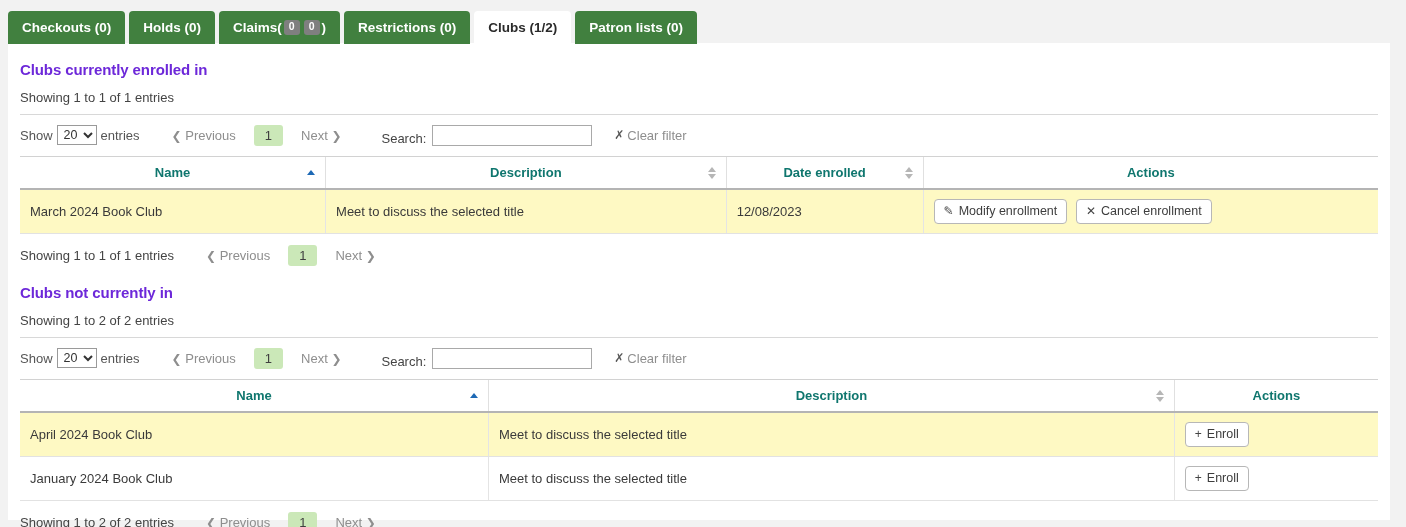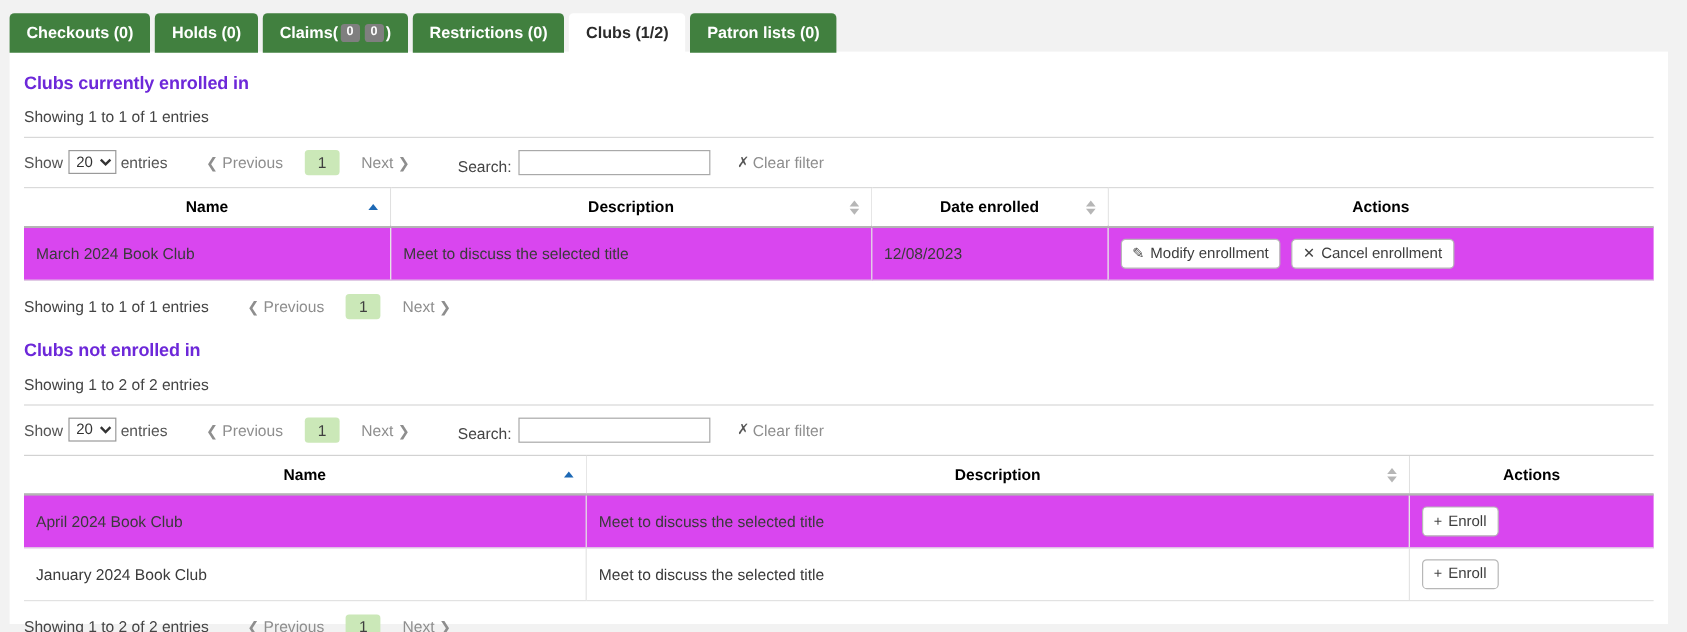--- a/index.html
+++ b/index.html
@@ -143,38 +143,38 @@
     border-collapse: collapse;
     table-layout: fixed;
     margin-top: 10px;
     font-size: 13px;
   }
   table.dt thead th {
     border-top: 1px solid #d2d2d2;
     border-bottom: 2px solid #b4b4b4;
     border-left: 1px solid #e0e0e0;
     background: #ffffff;
-    color: #000000;
+    color: #0f766e;
     font-weight: bold;
     font-size: 13px;
     padding: 8px 10px;
     text-align: center;
     position: relative;
   }
   table.dt thead th:first-child { border-left: none; }
   table.dt tbody td {
     border-bottom: 1px solid #e2e2e2;
     border-left: 1px solid #e4e4e4;
     padding: 9px 10px;
     color: #3a3a3a;
     font-size: 13px;
     vertical-align: middle;
   }
   table.dt tbody td:first-child { border-left: none; }
-  table.dt tbody tr.odd td { background: #d946ef; }
+  table.dt tbody tr.odd td { background: #fef9c3; }
   table.dt tbody tr.even td { background: #ffffff; }
 
   .sort-ind {
     position: absolute;
     right: 9px; top: 50%;
     transform: translateY(-50%);
     width: 9px; height: 14px;
   }
   .sort-ind i {
     position: absolute; left: 0;
@@ -334,21 +334,21 @@
 
     <div class="bottom-info">
       <span>Showing 1 to 1 of 1 entries</span>
       <div class="pager">
         <span class="pg"><span class="chev">❮</span>&nbsp;<span>Previous</span></span>
         <span class="pg num">1</span>
         <span class="pg"><span>Next</span>&nbsp;<span class="chev">❯</span></span>
       </div>
     </div>
 
-    <h2 class="section-title">Clubs not enrolled in</h2>
+    <h2 class="section-title">Clubs not currently in</h2>
     <div class="entries-info">Showing 1 to 2 of 2 entries</div>
 
     <div class="controls">
       <div class="show-entries">
         <span>Show</span>
         <select>
           <option>20</option>
         </select>
         <span>entries</span>
       </div>

